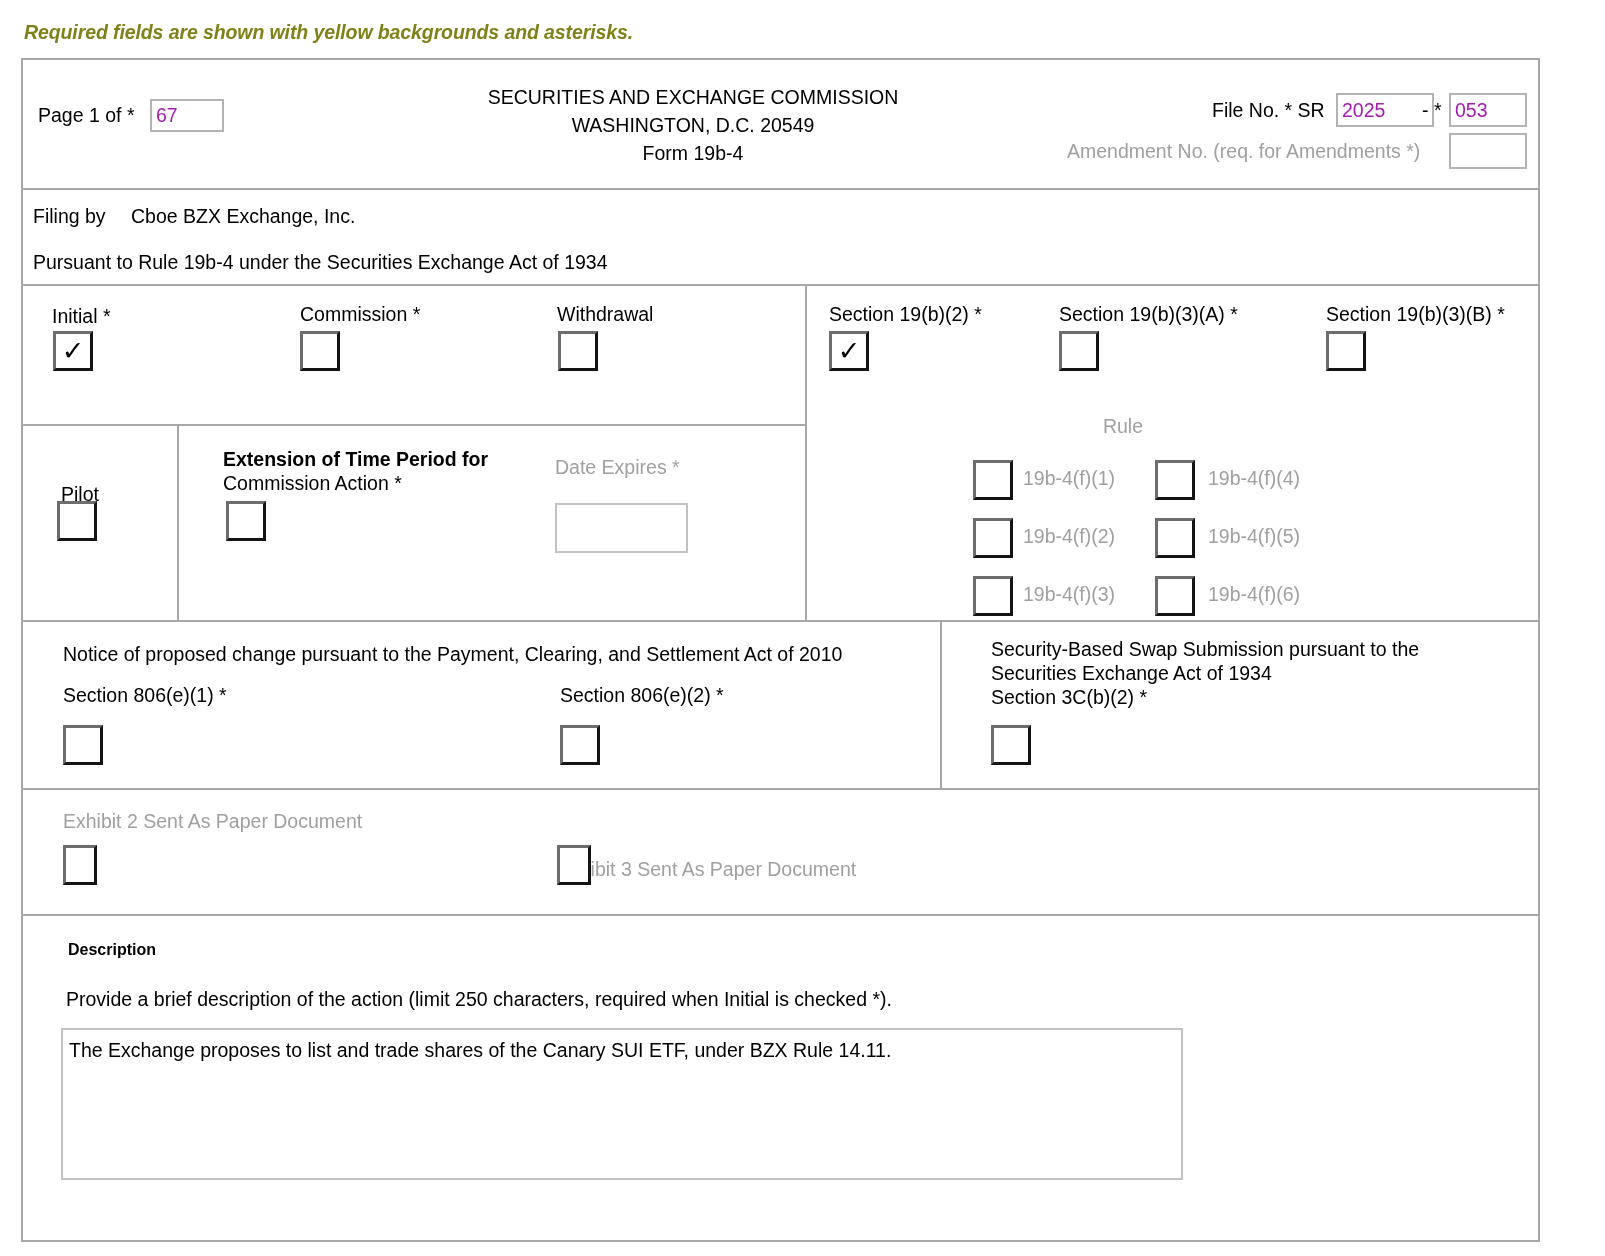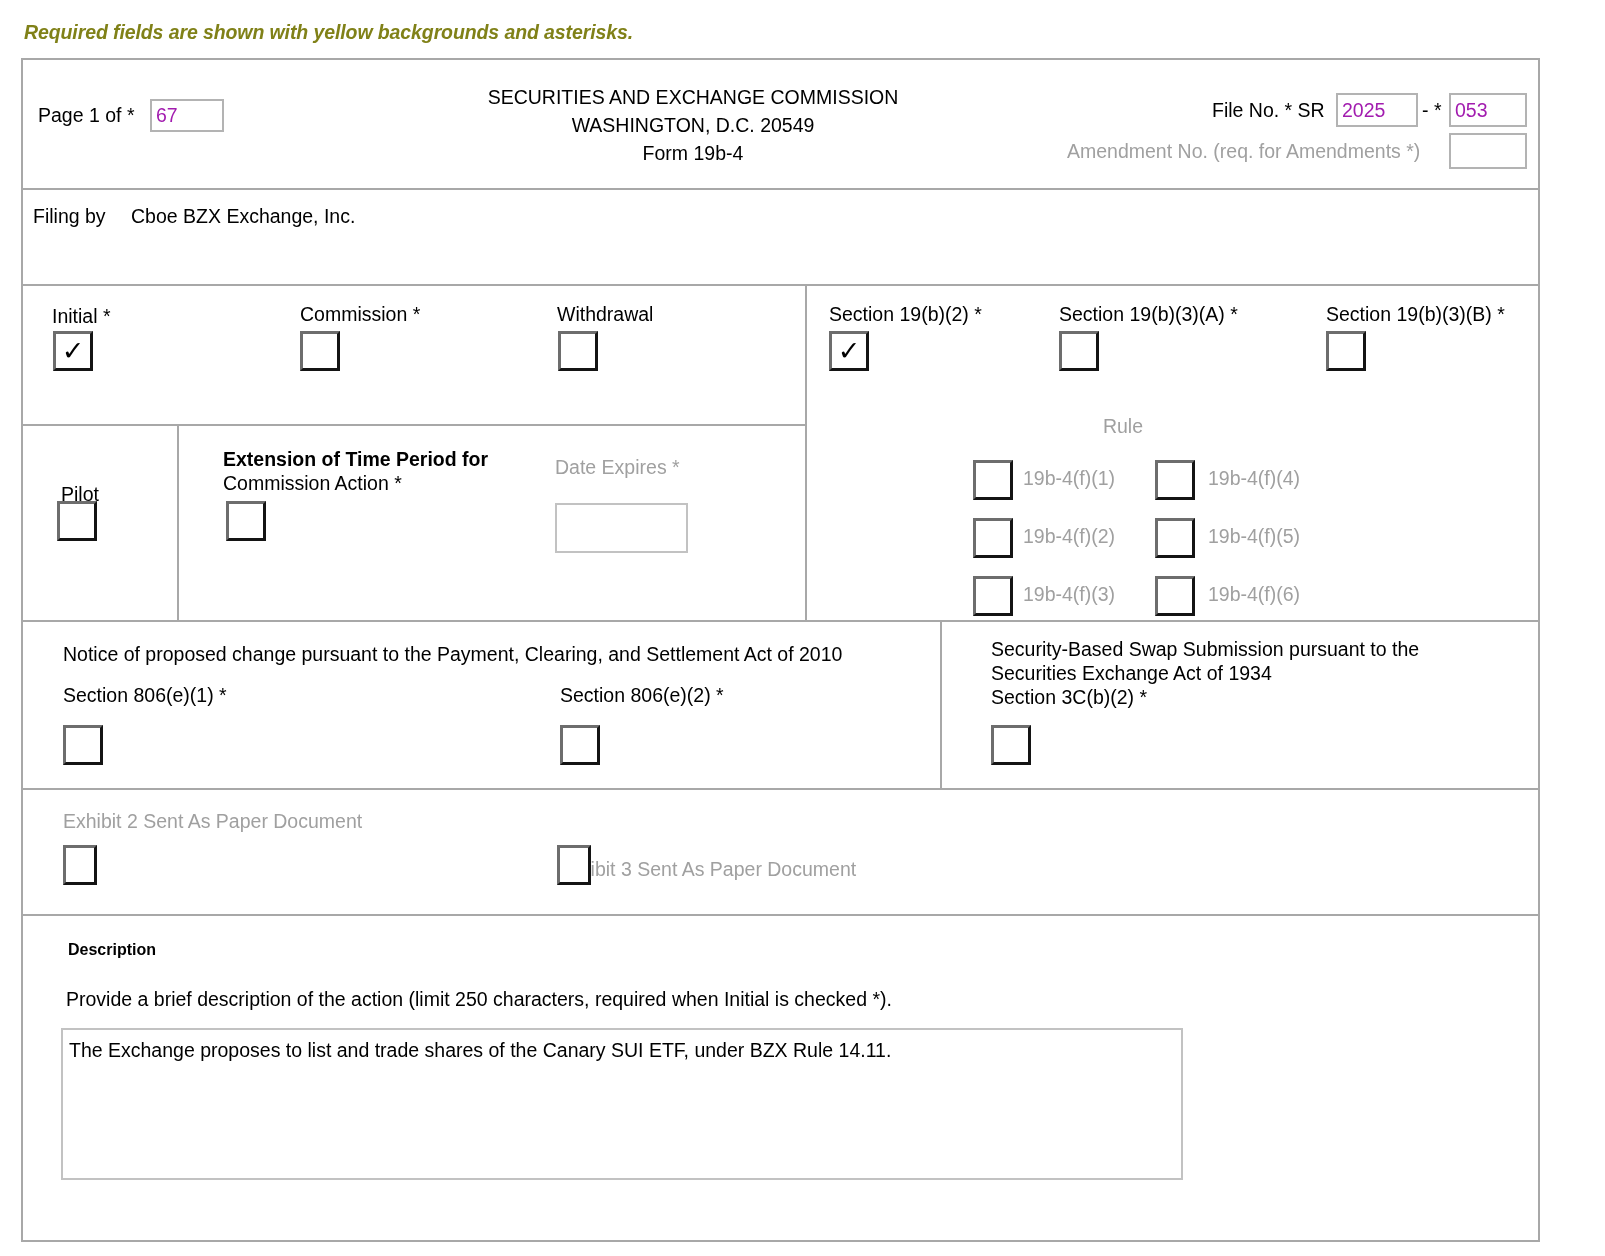--- a/index.html
+++ b/index.html
@@ -124,31 +124,32 @@
     <div class="hrule" style="top:128px;"></div>
 
     <div class="txt" style="left:15px; top:44px;">Page 1 of *</div>
     <input class="tinput" style="left: 127px; top: 39px; width: 74px; height: 33px;" value="67">
 
     <div class="txt txt-c" style="left:360px; top:26px; width:620px;">SECURITIES AND EXCHANGE COMMISSION</div>
     <div class="txt txt-c" style="left:360px; top:54px; width:620px;">WASHINGTON, D.C. 20549</div>
     <div class="txt txt-c" style="left:360px; top:82px; width:620px;">Form 19b-4</div>
 
     <div class="txt" style="left:1189px; top:39px;">File No. * SR</div>
-    <input class="tinput" style="left: 1313px; top: 33px; width: 82px; height: 34px;" value="2025">
+    <input class="tinput" style="left: 1313px; top: 33px; width: 98px; height: 34px;" value="2025">
     <div class="txt" style="left:1399px; top:39px;">- *</div>
     <input class="tinput" style="left: 1426px; top: 33px; width: 78px; height: 34px;" value="053">
 
     <div class="txt txt-grey" style="left:1044px; top:80px;">Amendment No. (req. for Amendments *)</div>
     <input class="tinput" style="left: 1426px; top: 73px; width: 78px; height: 36px;" value="">
 
     <div class="hrule" style="top:224px;"></div>
 
     <div class="txt" style="left:10px; top:145px;">Filing by</div>
     <div class="txt" style="left:108px; top:145px;">Cboe BZX Exchange, Inc.</div>
+    <div class="txt" style="left:10px; top:191px;">Pursuant to Rule 19b-4 under the Securities Exchange Act of 1934</div>
 
     <div class="vrule" style="left:782px; top:224px; height:336px;"></div>
     <div class="hrule" style="top:364px; width:782px;"></div>
     <div class="vrule" style="left:154px; top:364px; height:196px;"></div>
 
     <div class="txt" style="left:29px; top:245px;">Initial *</div>
     <div class="cbox" style="left:30px; top:271px;">
       <span class="chk">✓</span>
     </div>
 

